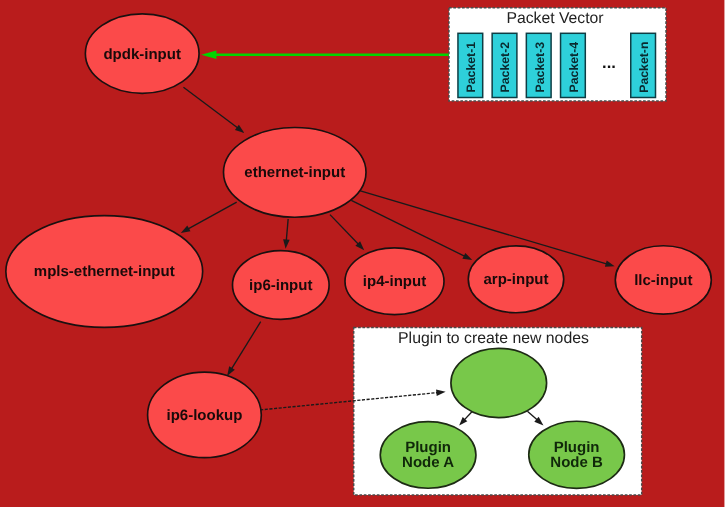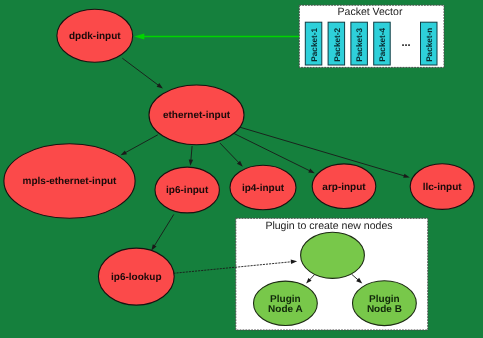--- a/index.html
+++ b/index.html
@@ -1,21 +1,21 @@
 <!DOCTYPE html>
 <html><head>
 <meta charset="utf-8">
 <title>VPP Packet Vector Graph Node Diagram</title>
 <style>
   html,body{margin:0;padding:0;background:#ffffff;}
   body{width:483px;height:338px;overflow:hidden;
        font-family:"Liberation Sans",sans-serif;
        -webkit-font-smoothing:antialiased;
        text-rendering:geometricPrecision;}
-  #stage{position:relative;width:483px;height:338px;background:#15803d;}
+  #stage{position:relative;width:483px;height:338px;background:#b91c1c;}
   #diagram-svg{position:absolute;left:0;top:0;display:block;}
 
   .node-label{font-family:"Liberation Sans",sans-serif;font-size:10px;
               font-weight:bold;fill:#1a0a0a;text-anchor:middle;}
   .green-label{fill:#10280a;}
   .box-title{font-family:"Liberation Sans",sans-serif;font-size:10.55px;
              font-weight:normal;fill:#222222;text-anchor:middle;}
   .pv-title{font-size:10.5px;}
   .pkt-label{font-family:"Liberation Sans",sans-serif;font-size:8.2px;
              font-weight:bold;fill:#0a2a2f;text-anchor:middle;}

